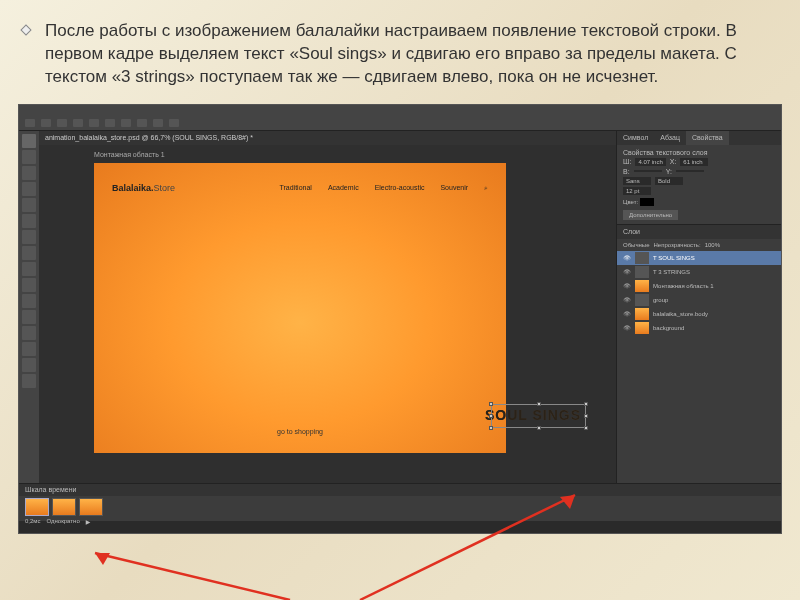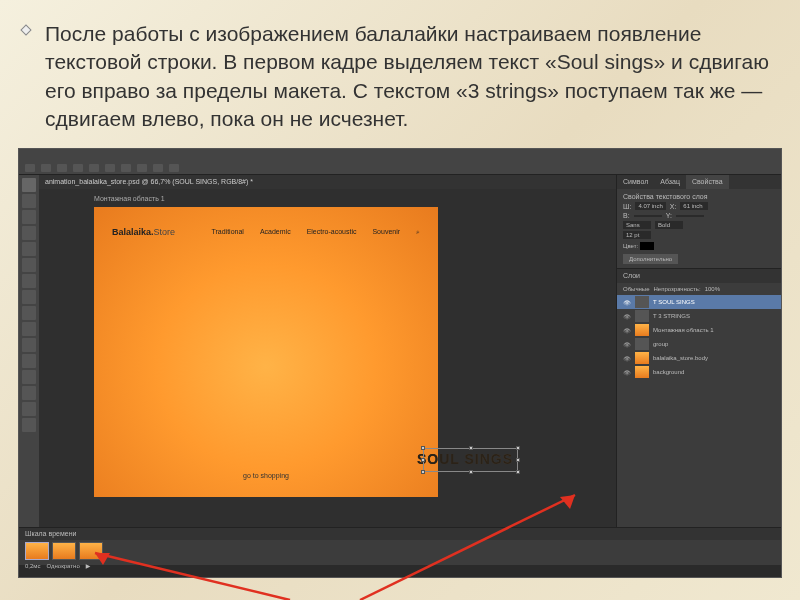--- a/index.html
+++ b/index.html
@@ -5,21 +5,21 @@
   * { margin: 0; padding: 0; box-sizing: border-box; }
   body {
     width: 800px; height: 600px;
     font-family: Arial, sans-serif;
     background: linear-gradient(135deg, #f5f0de 0%, #e8dcc0 50%, #f0e8d0 100%);
     position: relative;
     overflow: hidden;
   }
   .slide-text {
     padding: 20px 30px 10px 45px;
-    font-size: 21px;
+    font-size: 17px;
     line-height: 1.35;
     color: #333;
     position: relative;
   }
   .bullet {
     position: absolute;
     left: 22px; top: 26px;
     width: 8px; height: 8px;
     border: 1px solid #888;
     transform: rotate(45deg);
@@ -52,21 +52,21 @@
   .ps-body { display: flex; height: 352px; }
   .ps-tools { width: 20px; background: #444; display: flex; flex-direction: column; gap: 2px; padding: 3px 3px; }
   .ps-tools span { width: 14px; height: 14px; background: #555; border-radius: 1px; }
   .ps-tools span.active { background: #666; }
   .ps-center { flex: 1; background: #2a2a2a; display: flex; flex-direction: column; position: relative; }
   .ps-tab { height: 14px; background: #333; font-size: 7px; color: #ccc; padding: 0 6px; line-height: 14px; }
   .ps-canvas-wrap { flex: 1; background: #2f2f2f; position: relative; overflow: hidden; }
   .gradient-artboard {
     position: absolute;
     left: 55px; top: 18px;
-    width: 344px; height: 290px;
+    width: 412px; height: 290px;
     background: radial-gradient(ellipse at 50% 55%, #ffb347 0%, #ff9a2e 45%, #e87b1e 100%);
     padding-left: 12px;
   }
   .artboard-label { position: absolute; left: 55px; top: 6px; font-size: 7px; color: #aaa; }
   .site-header { position: absolute; top: 20px; left: 18px; right: 18px; display: flex; align-items: center; gap: 14px; font-size: 8px; color: #222; }
   .brand { font-weight: bold; font-size: 9px; }
   .brand .store { color: #444; font-weight: normal; }
   .nav { display: flex; gap: 16px; margin-left: auto; font-size: 7px; }
   .go-shop { position: absolute; bottom: 18px; left: 50%; transform: translateX(-50%); font-size: 7px; color: #333; }
   .soul-sings {

